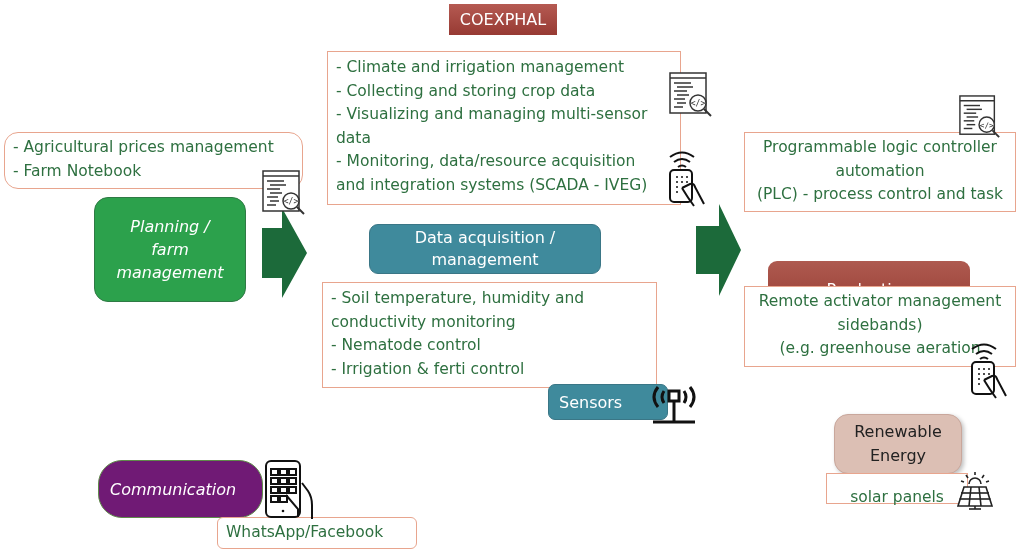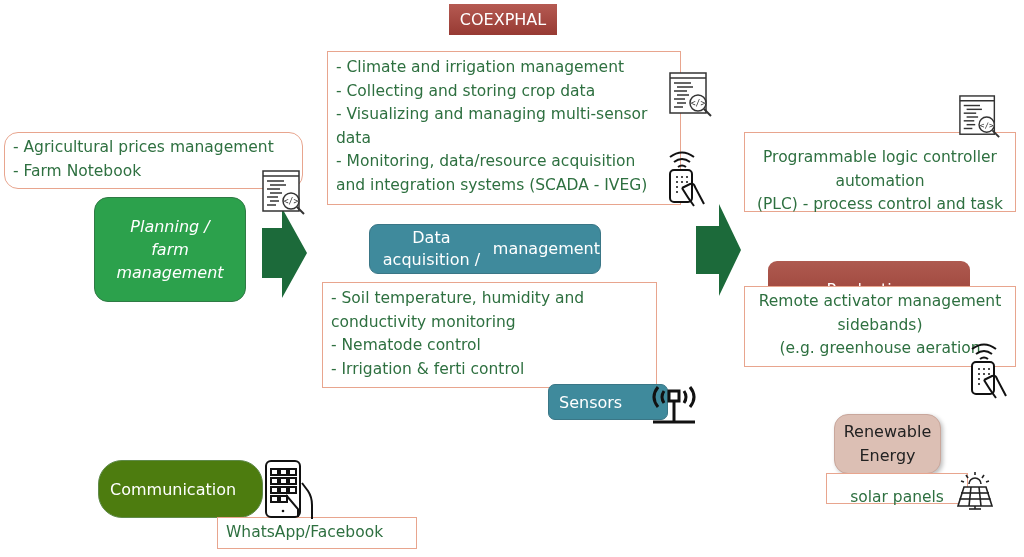--- a/index.html
+++ b/index.html
@@ -7,21 +7,21 @@
          font-family:"DejaVu Sans", "Liberation Sans", sans-serif; }
   .txtbox { position:absolute; background:#fff; border:1.5px solid #e8a58e; box-sizing:border-box;
             color:#2e7040; font-size:15.5px; line-height:23.5px; padding:5px 8px; }
   .txtbox .line { display:block; white-space:nowrap; }
   .txtbox.center { text-align:center; }
   .pill { position:absolute; box-sizing:border-box; display:flex; align-items:center; justify-content:center;
           text-align:center; color:#ffffff; font-size:16px; line-height:23px; border-radius:10px; }
   .green { background:#2ca14c; border:1.5px solid #2f7a45; border-radius:14px;font-style:italic; }
   .teal { background:#3f8a9c; border:1.5px solid #3a7686; border-radius:9px; }
   .red { background:linear-gradient(#ae5a50,#963a30); border-radius:9px; }
-  .orange { background:#4d7c0f; border:1.5px solid #5f8a4a; border-radius:24px; }
+  .orange { background:#701a75; border:1.5px solid #5f8a4a; border-radius:24px;font-style:italic; }
   .rose { background:#dcbfb4; color:#222; border:1px solid #c9a79c; border-radius:14px;
           box-shadow:2px 2px 4px rgba(0,0,0,0.25); }
   .coex { position:absolute; background:linear-gradient(#b55a52,#973a33); color:#fff; font-size:16px;
           display:flex; align-items:center; justify-content:center; }
   svg.icon { position:absolute; overflow:visible; }
 </style>
 </head>
 <body>
 
 <div class="coex" style="left:449px; top:4px; width:108px; height:31px;">
@@ -45,70 +45,70 @@
 <div class="pill green" style="left:94px; top:197px; width:152px; height:105px; flex-direction:column;">
   <span>Planning /</span>
   <span>farm</span>
   <span>management</span>
 </div>
 
 <svg class="icon" style="left:260px; top:208px;" width="50" height="90" viewBox="0 0 50 90">
   <polygon points="2,20 22,20 22,0 47,45 22,90 22,70 2,70" fill="#1c6a3a"></polygon>
 </svg>
 
-<div class="pill teal" style="left:369px; top:224px; width:232px; height:50px; flex-direction:row; line-height:22px;">
+<div class="pill teal" style="left:369px; top:224px; width:232px; height:50px; flex-direction:column; line-height:22px;">
   <span>Data acquisition /</span>
   <span>management</span>
 </div>
 
 <div class="txtbox" style="left:322px; top:282px; width:335px; height:106px; padding-top:4px;">
   <span class="line">- Soil temperature, humidity and</span>
   <span class="line">conductivity monitoring</span>
   <span class="line">- Nematode control</span>
   <span class="line">- Irrigation &amp; ferti control</span>
 </div>
 
 <div class="pill teal" style="left:548px; top:384px; width:120px; height:36px; justify-content:flex-start; padding-left:10px; border-radius:7px;">
   <span>Sensors</span>
 </div>
 
 <svg class="icon" style="left:694px; top:204px;" width="50" height="92" viewBox="0 0 50 92">
   <polygon points="2,22 25,22 25,0 47,46 25,92 25,70 2,70" fill="#1c6a3a"></polygon>
 </svg>
 
-<div class="txtbox center" style="left:744px; top:132px; width:272px; height:80px; padding:13px 4px;">
+<div class="txtbox center" style="left:744px; top:132px; width:272px; height:80px; padding:3px 4px;">
   <span class="line">Programmable logic controller</span>
   <span class="line">automation</span>
   <span class="line">(PLC) - process control and task</span>
 </div>
 
 <div class="pill red" style="left:768px; top:221px; width:202px; height:57px;margin-top:40px;">
   <span>Production</span>
 </div>
 
 <div class="txtbox center" style="left:744px; top:286px; width:272px; height:81px; padding:3px 4px;">
   <span class="line">Remote activator management</span>
   <span class="line">sidebands)</span>
   <span class="line">(e.g. greenhouse aeration</span>
 </div>
 
-<div class="pill rose" style="left:834px; top:414px; width:107px; height:60px; flex-direction:column; line-height:24px;">
+<div class="pill rose" style="left:834px; top:414px; width:128px; height:60px; flex-direction:column; line-height:24px;">
   <span>Renewable</span>
   <span>Energy</span>
 </div>
 
 <div class="txtbox center" style="left:826px; top:473px; width:142px; height:31px; padding:12px 4px;">
   <span class="line">solar panels</span>
 </div>
 
 <div class="pill orange" style="left:98px; top:460px; width:165px; height:58px; justify-content:flex-start; padding-left:11px;">
   <span>Communication</span>
 </div>
 
-<div class="txtbox" style="left:217px; top:517px; width:200px; height:32px; padding:3px 8px;">
+<div class="txtbox" style="left:217px; top:517px; width:200px; height:32px; padding:3px 8px;border-radius:6px;">
   <span class="line">WhatsApp/Facebook</span>
 </div>
 
 <svg class="icon" style="left:262px; top:170px;" width="44" height="46" viewBox="0 0 44 46">
   <rect x="1" y="1" width="36" height="40" fill="#fff" stroke="#333" stroke-width="1.5"></rect>
   <line x1="1" y1="6" x2="37" y2="6" stroke="#333" stroke-width="1.5"></line>
   <g stroke="#333" stroke-width="1.5">
     <line x1="5" y1="11" x2="22" y2="11"></line>
       <line x1="8" y1="15" x2="24" y2="15"></line>
     <line x1="5" y1="19" x2="18" y2="19"></line>

